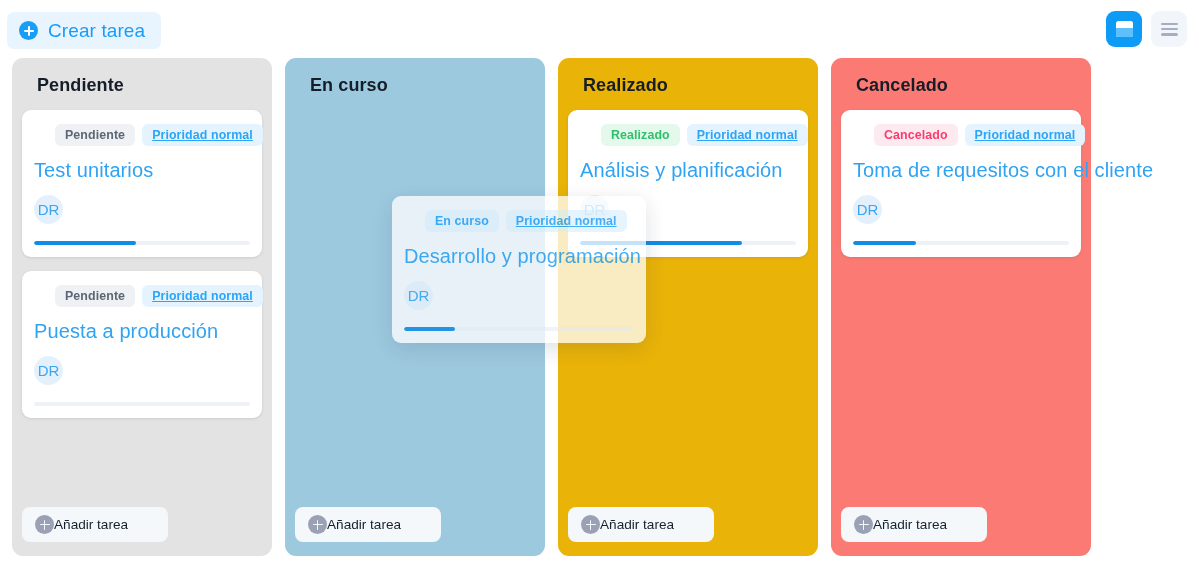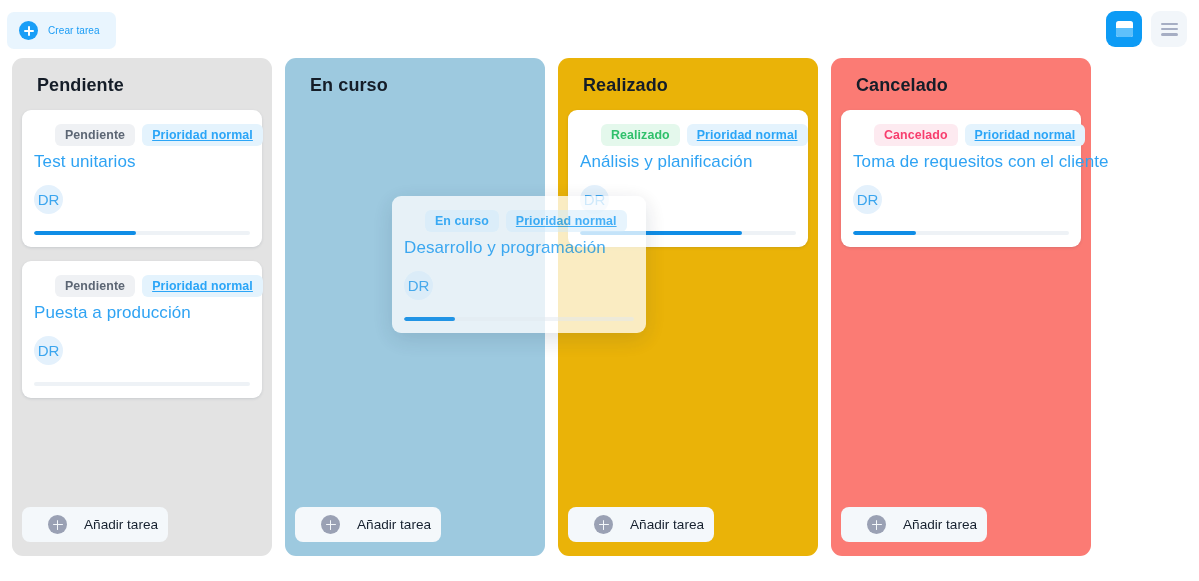--- a/index.html
+++ b/index.html
@@ -32,21 +32,21 @@
     padding: 0 16px 0 12px;
     display: flex;
     align-items: center;
     gap: 10px;
     background: #e9f5fe;
     border: none;
     border-radius: 7px;
     cursor: pointer;
   }
   .create-task-btn .label {
-    font-size: 10px;
+    font-size: 19px;
     color: #1a9cf5;
     font-weight: 400;
     letter-spacing: .1px;
     white-space: nowrap;
   }
   .plus-circle {
     width: 19px; height: 19px;
     border-radius: 50%;
     background: #199ef7;
     position: relative;
@@ -161,23 +161,23 @@
     white-space: nowrap;
     letter-spacing: .1px;
   }
   .badge-state-pendiente { background: #eff1f4; color: #5c6674; }
   .badge-state-encurso   { background: #e4f3fd; color: #2ba5f7; }
   .badge-state-realizado { background: #e4f8ec; color: #2fc06b; }
   .badge-state-cancelado { background: #fdeaf0; color: #f73d6d; }
   .badge-priority        { background: #e4f3fd; color: #2ba5f7; text-decoration: underline; }
 
   .card-title {
-    font-size: 17px;
+    font-size: 20px;
     color: #2fa3f3;
-    margin-top: 6px;
+    margin-top: 13px;
     letter-spacing: .1px;
     white-space: nowrap;
   }
 
   .avatar {
     width: 29px; height: 29px;
     border-radius: 50%;
     background: #e4f1fc;
     color: #3ba5ee;
     font-size: 15px;
@@ -204,22 +204,22 @@
     position: absolute;
     left: 10px;
     bottom: 14px;
     width: 146px;
     height: 35px;
     background: #f4f8fb;
     border: none;
     border-radius: 8px;
     display: flex;
     align-items: center;
-    gap: 17px;
-    padding-left: 26px;
+    gap: 0;
+    padding-left: 13px;
     cursor: pointer;
   }
   .add-task-btn .label {
     font-size: 13.6px;
     color: #16212f;
     white-space: nowrap;
   }
   .plus-circle-gray {
     width: 19px; height: 19px;
     border-radius: 50%;

